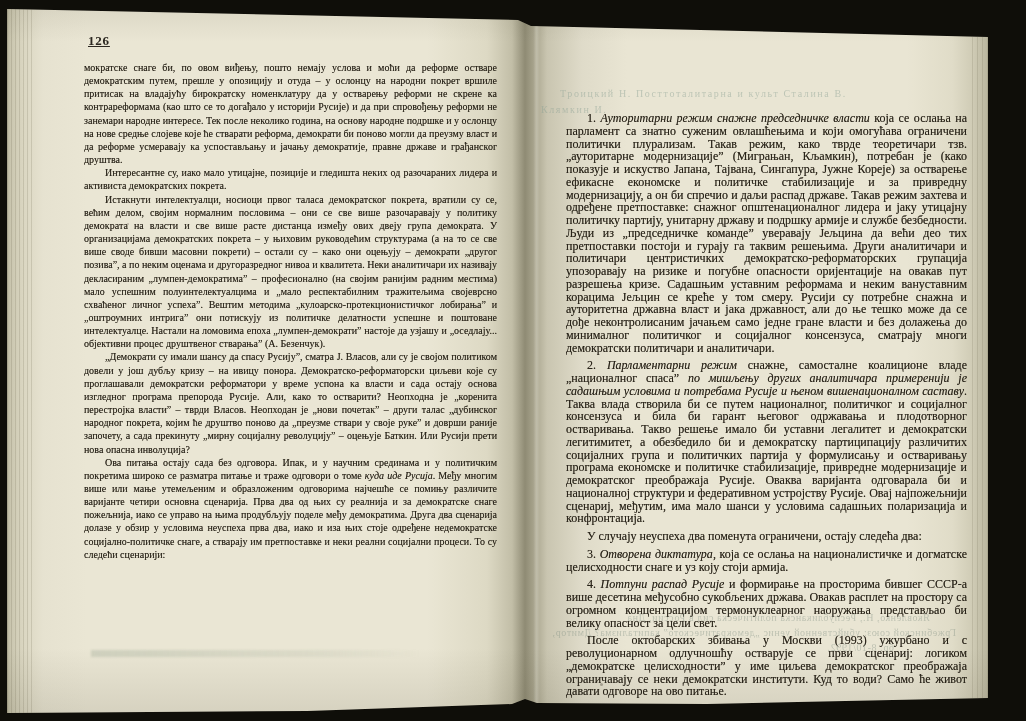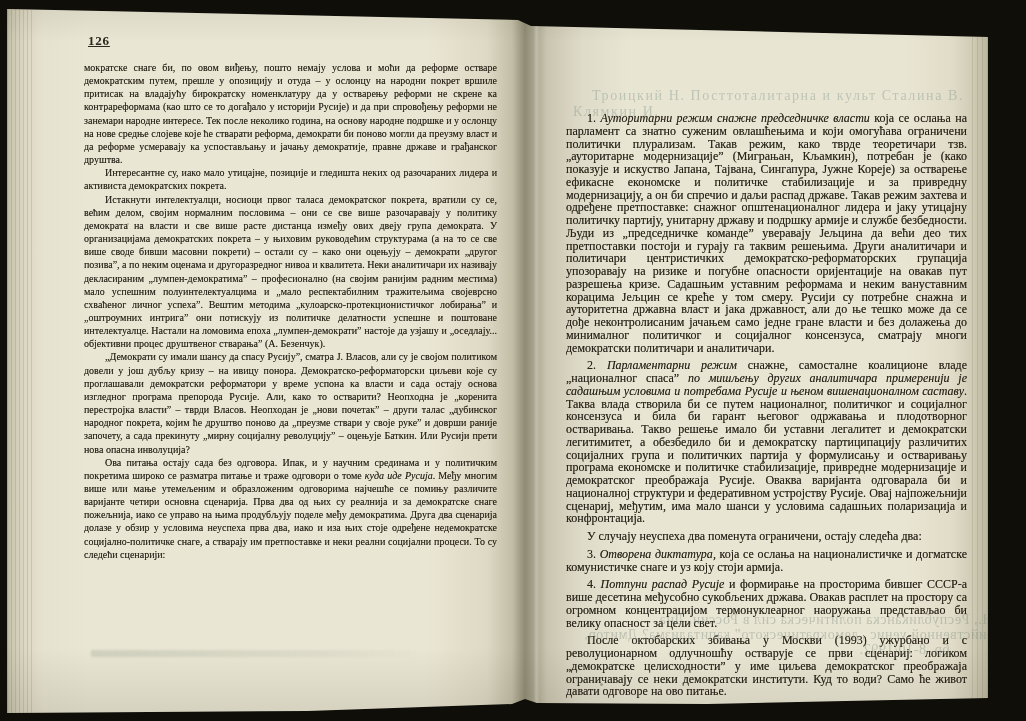--- a/index.html
+++ b/index.html
@@ -61,23 +61,22 @@
   .left-block p.noindent{text-indent:0;}
   .right-block{
     left:559px;top:112px;width:401px;
     font-size:12px;line-height:12.75px;
   }
   .right-block p + p{margin-top:5px;}
   .it{font-style:italic;}
   
   .ghost{
     position:absolute;color:#8da295;opacity:.48;
-    font-size:14px;letter-spacing:1.6px;white-space:nowrap;
+    font-size:10px;letter-spacing:1.6px;white-space:nowrap;
     filter:blur(.5px);
-    margin-left:32px;
   }
   .ghost.mirror{transform:scaleX(-1);letter-spacing:.6px;opacity:.40;color:#7d8d80;}
   .ghost-bar{
     position:absolute;left:84px;top:650px;width:330px;height:7px;
     background:linear-gradient(90deg,rgba(140,155,135,.28),rgba(140,155,135,.12) 70%,transparent);
     filter:blur(1px);
   }
   .speck{position:absolute;border-radius:50%;background:#6d675a;}
   .speck.s1{left:593px;top:683px;width:3px;height:3px;opacity:.5;}
   .speck.s2{left:120px;top:223px;width:2px;height:2px;opacity:.4;}
@@ -104,21 +103,21 @@
 
     <div class="pagenum pagenum-right">127</div>
 
     <div class="ghost" style="left:553px;top:88px;">Троицкий Н. Посттоталитарна и культ Сталина В.</div>
     <div class="ghost" style="left:534px;top:104px;">Клямкин И.</div>
 
     <div class="text-block right-block">
       <p><span>1. </span><span class="it">Ауторитарни режим снажне председничке власти</span><span> која се ослања на парламент са знатно суженим овлашћењима и који омогућава ограничени политички плурализам. Такав режим, како тврде теоретичари тзв. „ауторитарне модернизације” (Миграњан, Кљамкин), потребан је (како показује и искуство Јапана, Тајвана, Сингапура, Јужне Кореје) за остварење ефикасне економске и политичке стабилизације и за привредну модернизацију, а он би спречио и даљи распад државе. Такав режим захтева и одређене претпоставке: снажног општенационалног лидера и јаку утицајну политичку партију, унитарну државу и подршку армије и службе безбедности. Људи из „председничке команде” уверавају Јељцина да већи део тих претпоставки постоји и гурају га таквим решењима. Други аналитичари и политичари центристичких демократско-реформаторских групација упозоравају на ризике и погубне опасности оријентације на овакав пут разрешења кризе. Садашњим уставним реформама и неким вануставним корацима Јељцин се креће у том смеру. Русији су потребне снажна и ауторитетна државна власт и јака државност, али до ње тешко може да се дође неконтролисаним јачањем само једне гране власти и без долажења до минималног политичког и социјалног консензуса, сматрају многи демократски политичари и аналитичари.</span></p>
       <p><span>2. </span><span class="it">Парламентарни режим</span><span> снажне, самосталне коалиционе владе „националног спаса” </span><span class="it">по мишљењу других аналитичара примеренији је садашњим условима и потребама Русије и њеном вишенационалном саставу</span><span>. Таква влада створила би се путем националног, политичког и социјалног консензуса и била би гарант његовог одржавања и плодотворног остваривања. Такво решење имало би уставни легалитет и демократски легитимитет, а обезбедило би и демократску партиципацију различитих социјалних група и политичких партија у формулисању и остваривању програма економске и политичке стабилизације, привредне модернизације и демократског преображаја Русије. Оваква варијанта одговарала би и националној структури и федеративном устројству Русије. Овај најпожељнији сценариј, међутим, има мало шанси у условима садашњих поларизација и конфронтација.</span></p>
       <p><span>У случају неуспеха два поменута ограничени, остају следећа два:</span></p>
-      <p><span>3. </span><span class="it">Отворена диктатура</span><span>, која се ослања на националистичке и догматске комунистичке снаге и уз коју стоји армија.</span></p>
+      <p><span>3. </span><span class="it">Отворена диктатура</span><span>, која се ослања на националистичке и догматске целисходности снаге и уз коју стоји армија.</span></p>
       <p><span>4. </span><span class="it">Потпуни распад Русије</span><span> и формирање на просторима бившег СССР-а више десетина међусобно сукобљених држава. Овакав расплет на простору са огромном концентрацијом термонуклеарног наоружања представљао би велику опасност за цели свет.</span></p>
       <p><span>После октобарских збивања у Москви (1993) ужурбано и с револуционарном одлучношћу остварује се први сценариј: логиком „демократске целисходности” у име циљева демократског преображаја ограничавају се неки демократски институти. Куд то води? Само ће живот давати одговоре на ово питање.</span></p>
     </div>
 
     <div class="ghost mirror" style="left:620px;top:612px;">Яковленко, Н., Республиканска политическа сил в России, Дна</div>
     <div class="ghost mirror" style="left:545px;top:627px;">Гржебинской союз: убийственной уенис „демократическото” капитализма? Дмитор,</div>
     <div class="ghost mirror" style="left:820px;top:642px;">бр. 8-10/1992.</div>
 
     <div class="speck s1"></div>
     <div class="speck s2"></div>

